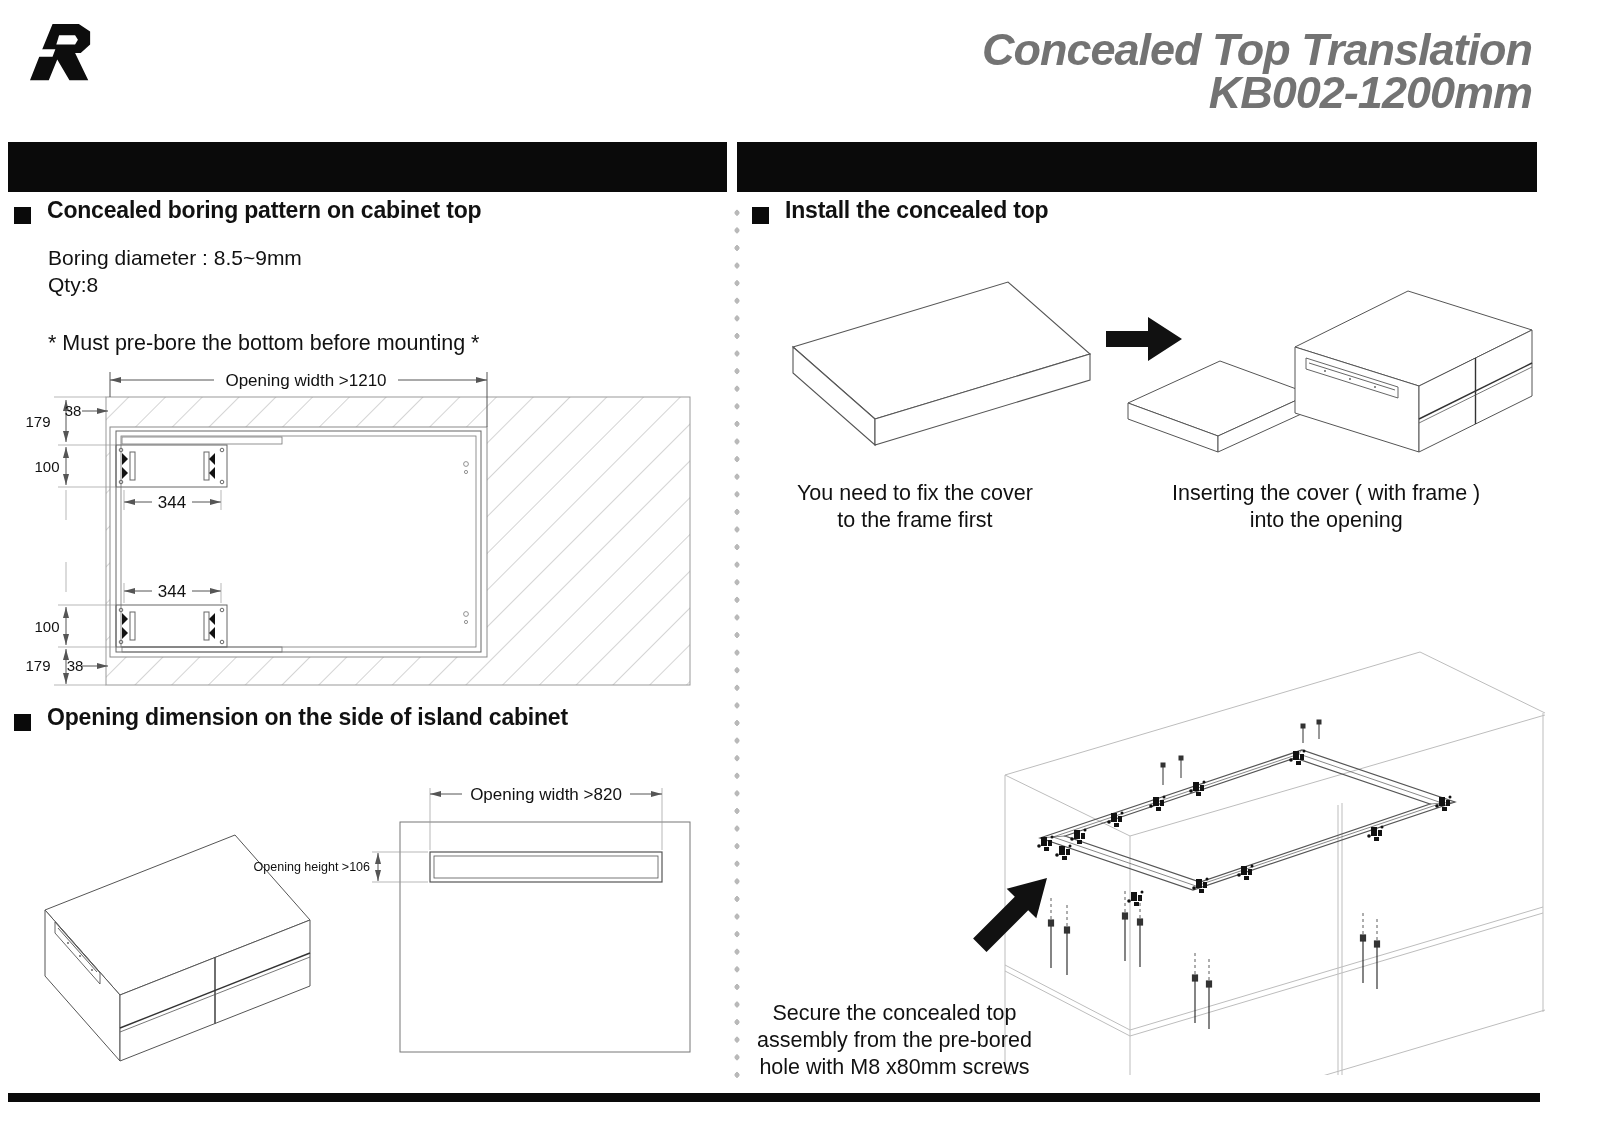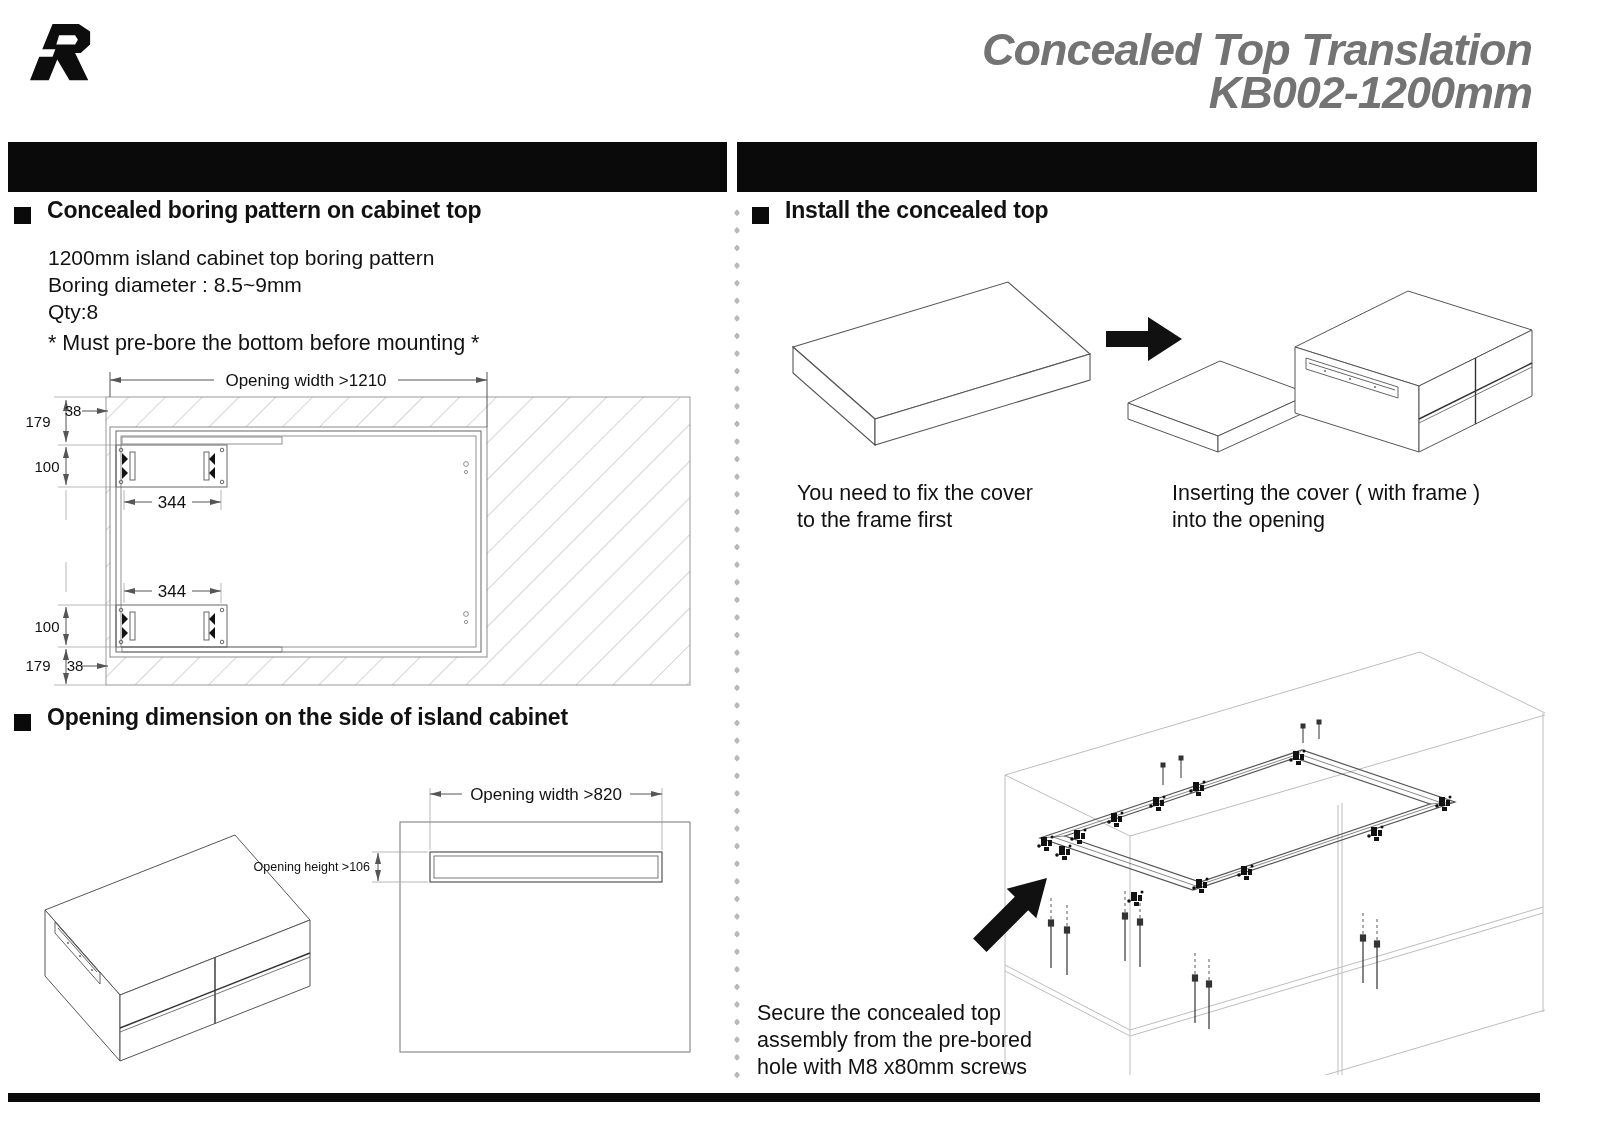--- a/index.html
+++ b/index.html
@@ -15,21 +15,21 @@
   .bar{background:#0a0a0a;height:50px;top:142px;}
   .bar-left{left:8px;width:719px;}
   .bar-right{left:737px;width:800px;}
   .bar-bottom{left:8px;top:1093px;width:1532px;height:9px;background:#0a0a0a;}
   
   .sec-head{display:flex;align-items:flex-end;gap:16px;}
   .sq{width:17px;height:17px;background:#0a0a0a;margin-top:4px;flex:0 0 auto;}
   .sec-head .txt{font-weight:bold;font-size:23px;letter-spacing:-0.2px;}
   .body-text{font-size:21px;line-height:27px;}
   .note-text{font-size:21.5px;}
-  .caption{font-size:21.5px;line-height:27px;white-space:pre-line;}
+  .caption{font-size:21.5px;line-height:27px;white-space:pre-line;text-align:center;}
   
   .dots{left:733px;top:204px;width:8px;height:882px;
         background-image:radial-gradient(circle,#b9b9b9 0 2.5px,rgba(0,0,0,0) 2.6px);
         background-size:8px 17.6px;background-repeat:repeat-y;background-position:center top;}
   svg{display:block;}
   svg text{font-family:"Liberation Sans",sans-serif;fill:#111;}
 </style>
 </head>
 <body>
 
@@ -49,21 +49,20 @@
 <div class="abs bar bar-left"></div>
 <div class="abs bar bar-right"></div>
 <div class="abs dots"></div>
 
 <div class="abs sec-head" style="left:14px;top:197px;">
   <div class="sq"></div>
   <div class="txt">Concealed boring pattern on cabinet top</div>
 </div>
 
 <div class="abs body-text" style="left:48px;top:244px;">
-  <div>1200mm island cabinet top boring pattern</div>
   <div>Boring diameter : 8.5~9mm</div>
   <div>Qty:8</div>
 </div>
 <div class="abs note-text" style="left:48px;top:331px;">* Must pre-bore the bottom before mounting *</div>
 
 <svg class="abs" style="left:18px;top:360px;" width="675" height="332" viewBox="0 0 675 332">
   <defs>
     <pattern id="hatchA" width="26" height="26" patternUnits="userSpaceOnUse" patternTransform="rotate(45)">
       <line x1="0" y1="0" x2="0" y2="26" stroke="#a9a9a9" stroke-width="1"></line>
     </pattern>

